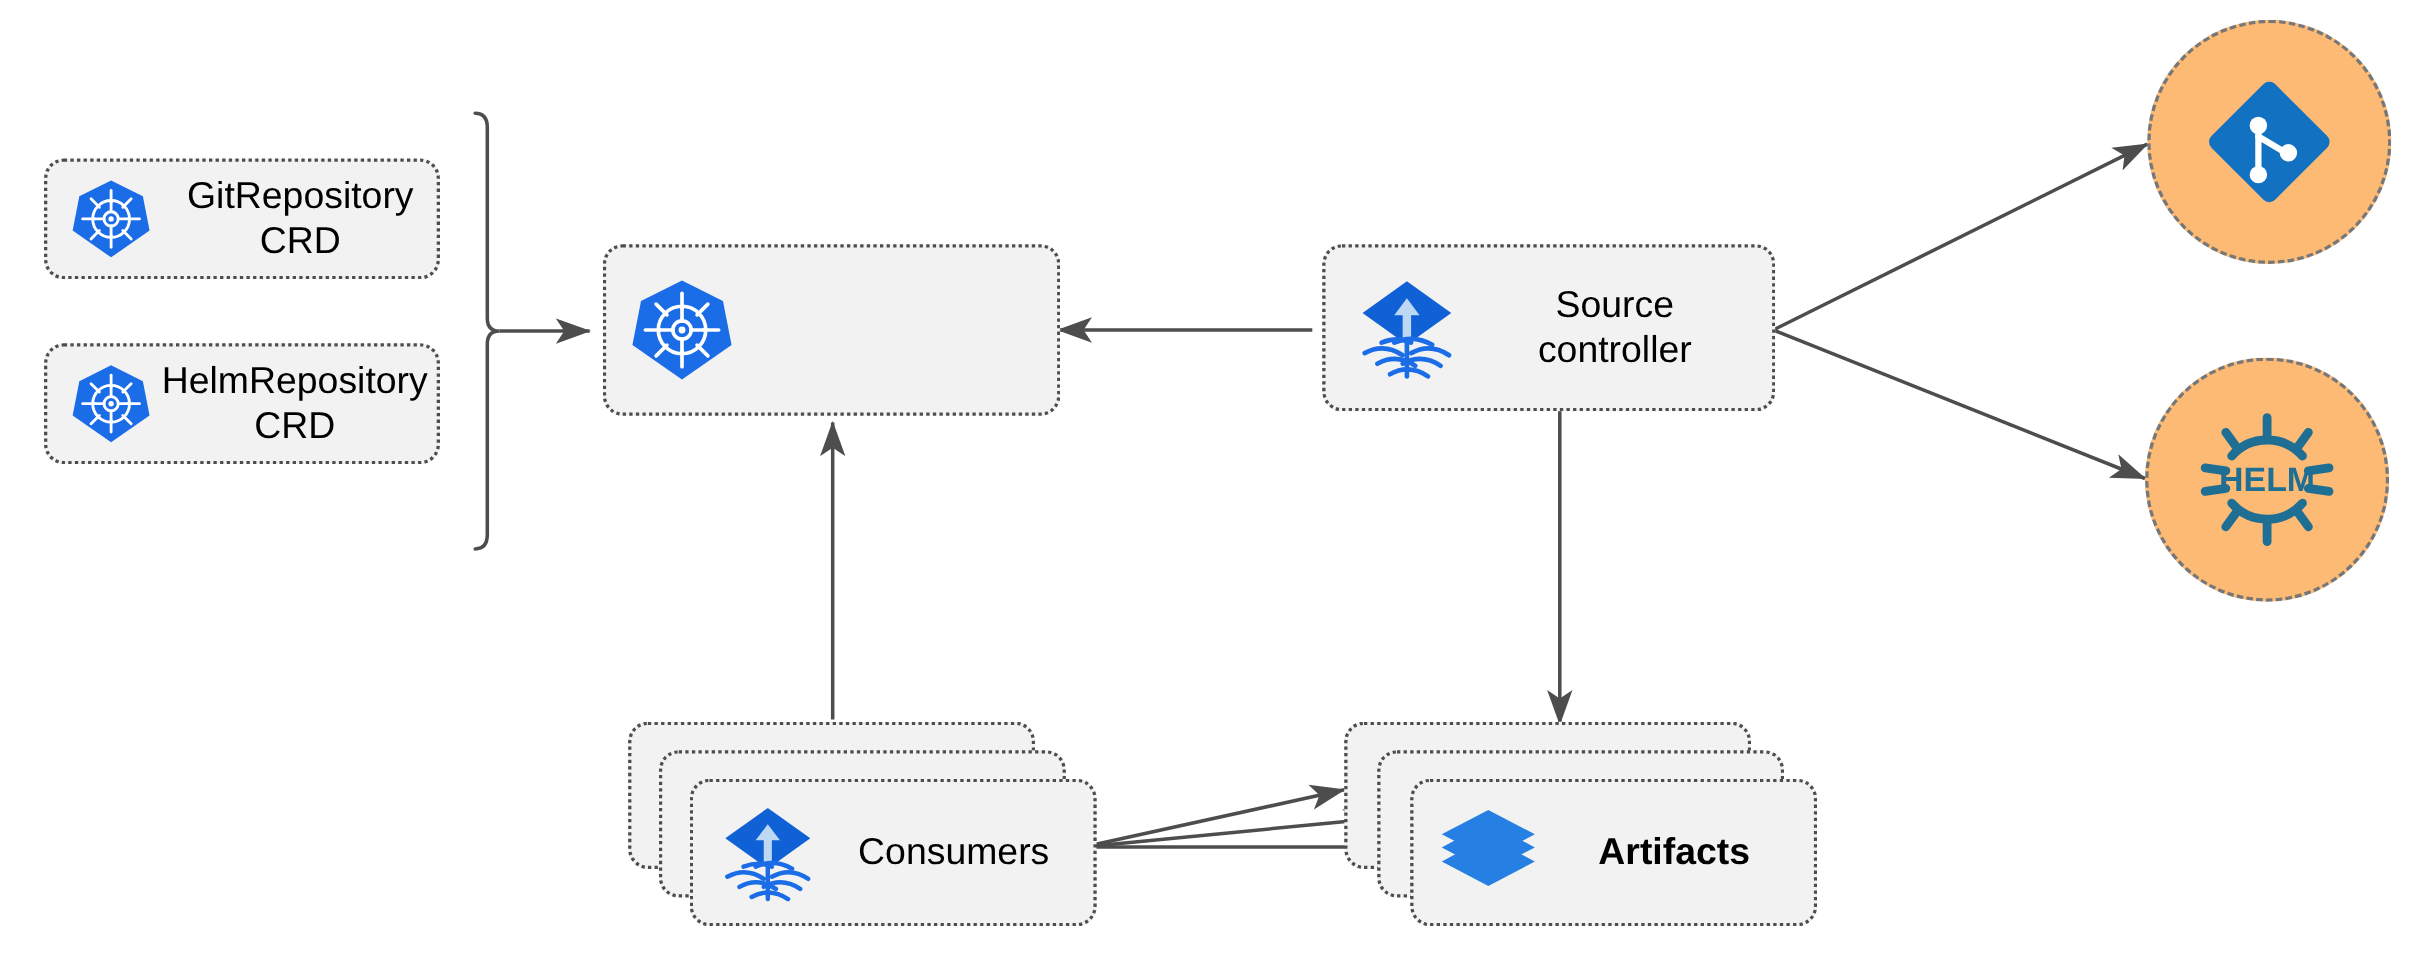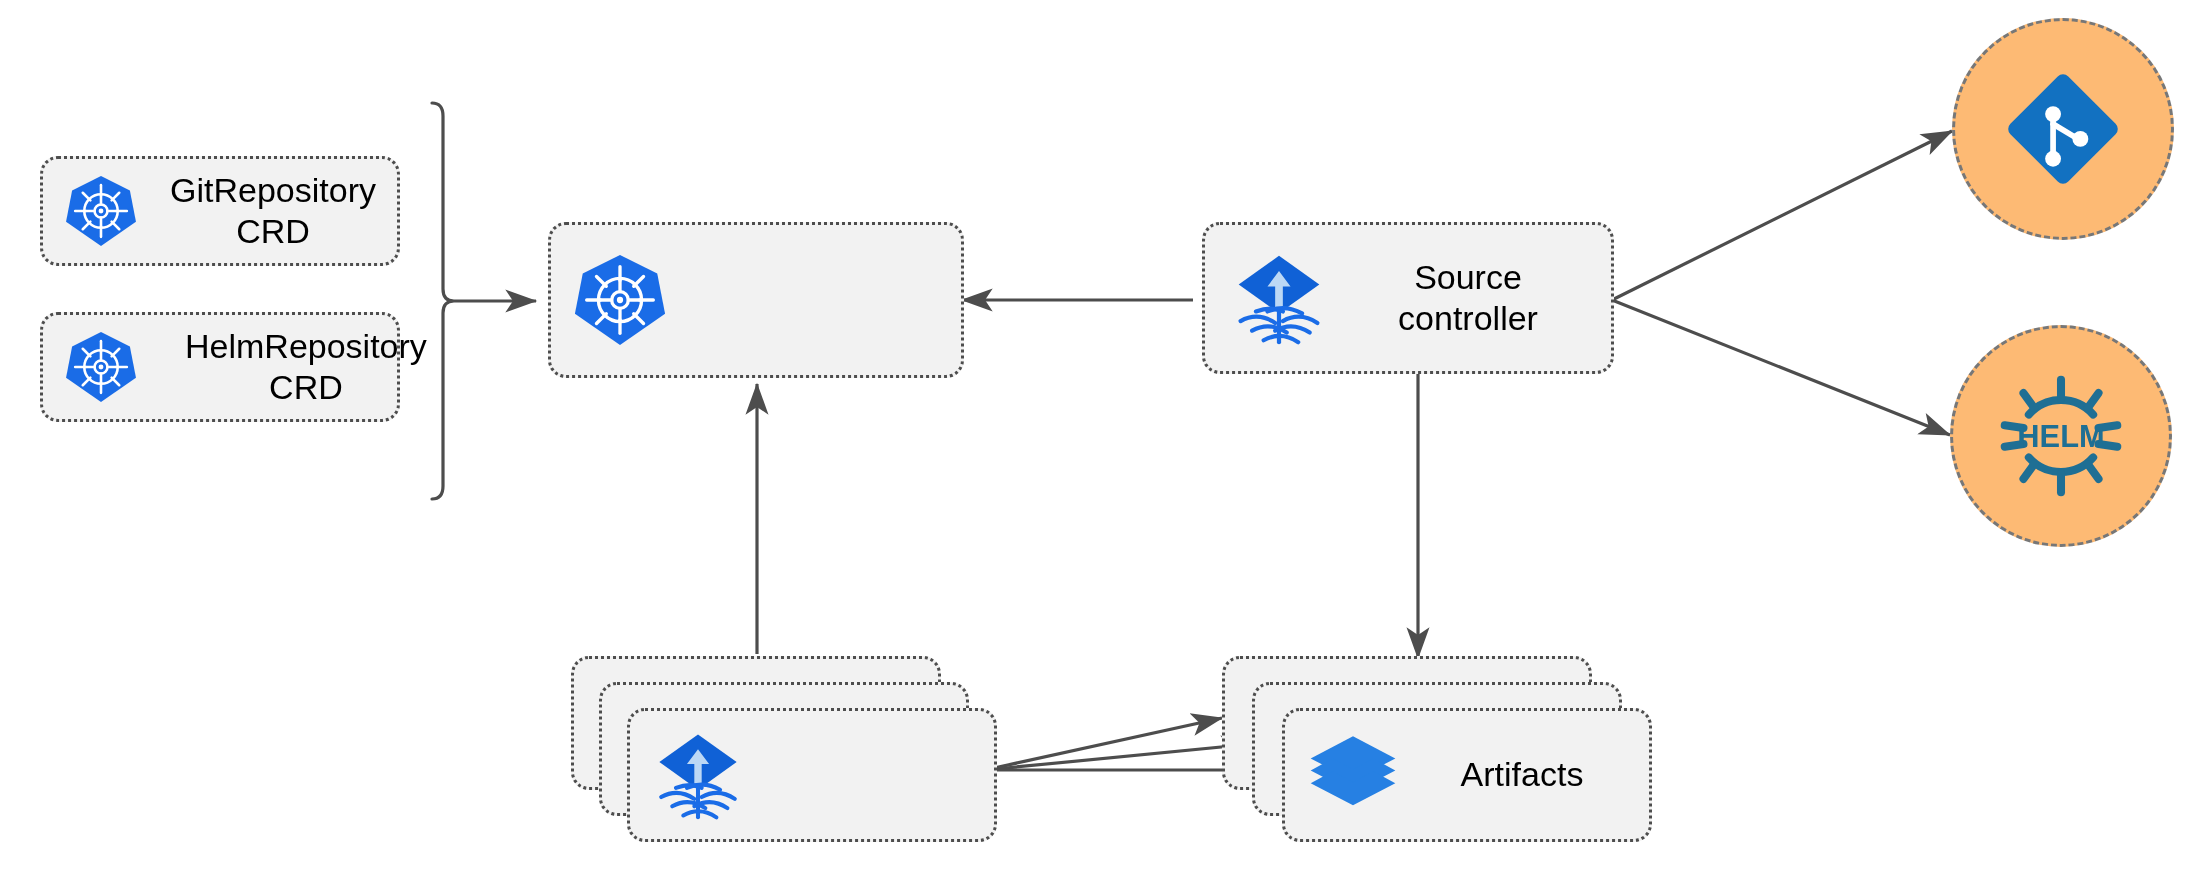--- a/index.html
+++ b/index.html
@@ -98,21 +98,21 @@
 
     <line x1="1612" y1="300" x2="1952" y2="131" stroke="#4d4d4d" stroke-width="3.2" marker-end="url(#arrow)"></line>
 
     <line x1="1612" y1="300" x2="1950" y2="435" stroke="#4d4d4d" stroke-width="3.2" marker-end="url(#arrow)"></line>
 
     <line x1="985" y1="770" x2="1222" y2="718" stroke="#4d4d4d" stroke-width="3.2" marker-end="url(#arrow)"></line>
     <line x1="985" y1="770" x2="1252" y2="744" stroke="#4d4d4d" stroke-width="3.2" marker-end="url(#arrow)"></line>
     <line x1="985" y1="770" x2="1282" y2="770" stroke="#4d4d4d" stroke-width="3.2" marker-end="url(#arrow)"></line>
   </svg>
 
-  <div class="node" style="left:40px; top:156px; width:360px; height:110px;gap:12px;">
+  <div class="node" style="left:40px; top:144px; width:360px; height:110px;gap:12px;">
     <span class="node-icon" style="width:92px; height:92px; margin-left:12px;">
       <svg class="inline-icon" width="76" height="76" viewBox="0 0 100 100">
         <polygon points="50,4 88,23 96,64 50,96 4,64 12,23" fill="#1a6ce7"></polygon>
         <g stroke="#ffffff" stroke-width="3.4" fill="none" stroke-linecap="round">
           <circle cx="50" cy="50" r="22"></circle>
           <circle cx="50" cy="50" r="8.5"></circle>
           <line x1="50" y1="16" x2="50" y2="30"></line>
           <line x1="50" y1="70" x2="50" y2="84"></line>
           <line x1="16" y1="50" x2="30" y2="50"></line>
           <line x1="70" y1="50" x2="84" y2="50"></line>
@@ -125,21 +125,21 @@
           <line x1="41.5" y1="50" x2="30" y2="50"></line>
           <line x1="58.5" y1="50" x2="70" y2="50"></line>
         </g>
         <circle cx="50" cy="50" r="3.2" fill="#ffffff"></circle>
       </svg>
     </span>
     <span class="node-label">GitRepository
 CRD</span>
   </div>
 
-  <div class="node" style="left:40px; top:312px; width:360px; height:110px;gap:38px;">
+  <div class="node" style="left:40px; top:312px; width:360px; height:110px;">
     <span class="node-icon" style="width:92px; height:92px; margin-left:12px;">
       <svg class="inline-icon" width="76" height="76" viewBox="0 0 100 100">
         <polygon points="50,4 88,23 96,64 50,96 4,64 12,23" fill="#1a6ce7"></polygon>
         <g stroke="#ffffff" stroke-width="3.4" fill="none" stroke-linecap="round">
           <circle cx="50" cy="50" r="22"></circle>
           <circle cx="50" cy="50" r="8.5"></circle>
           <line x1="50" y1="16" x2="50" y2="30"></line>
           <line x1="50" y1="70" x2="50" y2="84"></line>
           <line x1="16" y1="50" x2="30" y2="50"></line>
           <line x1="70" y1="50" x2="84" y2="50"></line>
@@ -217,25 +217,26 @@
           <path d="M22,84 Q40,74 58,86"></path>
           <path d="M34,94 Q52,84 70,96"></path>
           <path d="M54,74 Q72,64 90,76"></path>
           <path d="M46,84 Q64,74 82,86"></path>
           <path d="M38,64 Q56,56 74,66"></path>
           <path d="M26,64 Q42,58 54,64"></path>
           <line x1="50" y1="62" x2="50" y2="96"></line>
         </g>
       </svg>
     </span>
+    <span class="node-label">Consumers</span>
   </div>
 
   <div class="stack-card" style="left:1222px; top:656px; width:370px; height:134px;"></div>
   <div class="stack-card" style="left:1252px; top:682px; width:370px; height:134px;"></div>
-  <div class="node" style="left:1282px; top:708px; width:370px; height:134px;">
+  <div class="node" style="left:1282px; top:708px; width:370px; height:134px;font-weight:bold;">
     <span class="node-icon" style="width:104px; height:104px; margin-left:16px;">
       <svg class="inline-icon" width="92" height="92" viewBox="0 0 100 100">
         <polygon points="50,8 96,32 50,56 4,32" fill="#2680e3"></polygon>
         <polygon points="50,44 72,32 96,45 50,69 4,45 28,32" fill="#2680e3"></polygon>
         <polygon points="50,58 72,46 96,59 50,83 4,59 28,46" fill="#2680e3"></polygon>
       </svg>
     </span>
     <span class="node-label">Artifacts</span>
   </div>
 

